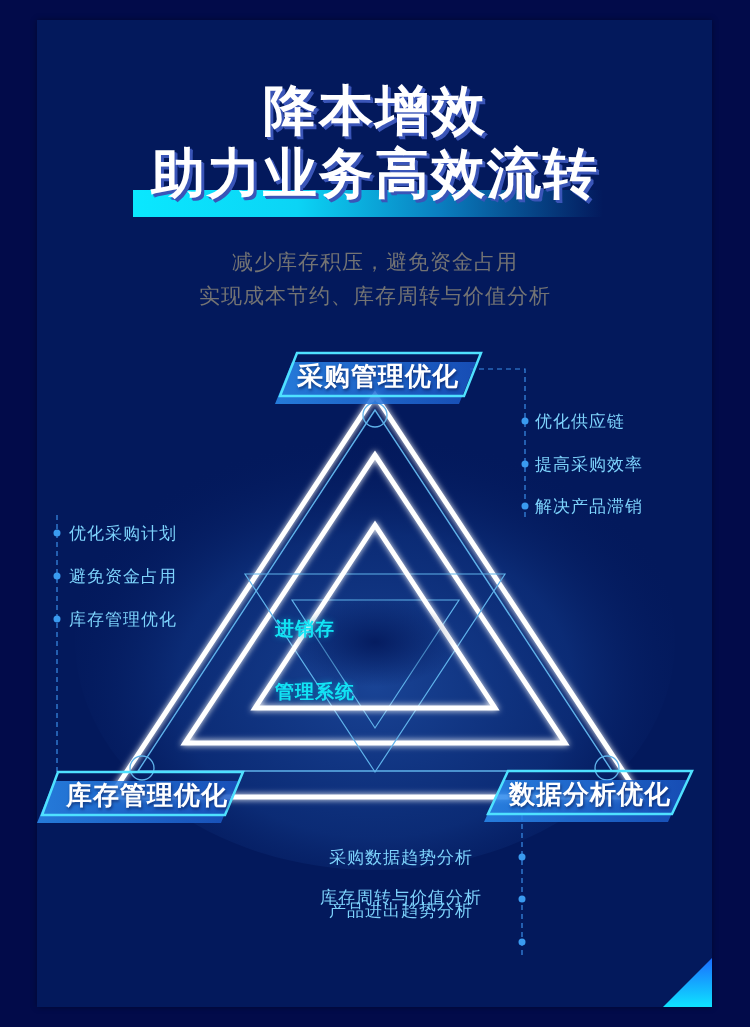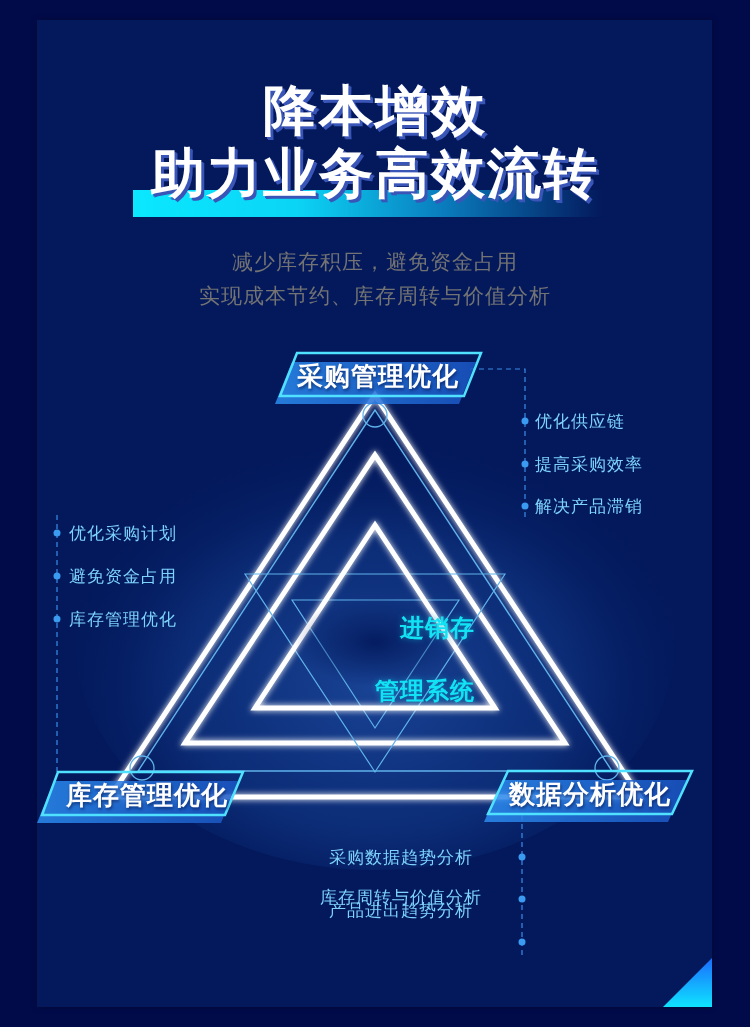--- a/index.html
+++ b/index.html
@@ -7,21 +7,21 @@
   .panel{position:absolute;left:37px;top:20px;width:675px;height:987px;background:#03195c;box-shadow:0 0 6px rgba(0,0,0,0.35);}
   .title-bar{position:absolute;left:133px;top:190px;width:470px;height:27px;background:linear-gradient(90deg,#0ae8ff 0%,#0bd4f5 35%,#0a7fc0 65%,rgba(3,25,92,0) 100%);}
   .title{position:absolute;left:0;width:750px;text-align:center;color:#ffffff;font-weight:bold;letter-spacing:2px;text-shadow:3px 3px 0 #3a55b8,2px 2px 0 #3a55b8;}
   .t1{top:80px;font-size:54px;line-height:62px;}
   .t2{top:143px;font-size:54px;line-height:62px;}
   .sub{position:absolute;left:0;width:750px;text-align:center;color:#737373;font-size:21px;line-height:34px;letter-spacing:1px;}
   .s1{top:245px;}
   .s2{top:279px;}
   svg.diagram{position:absolute;left:0;top:0;width:750px;height:1027px;}
   .label-text{position:absolute;color:#ffffff;font-weight:bold;font-size:26px;line-height:26px;text-shadow:1px 2px 3px rgba(10,30,90,0.7);letter-spacing:1px;text-align:center;}
-  .center-text{position:absolute;left:275px;width:200px;text-align:right;color:#12e3f4;font-weight:bold;font-size:24px;line-height:34px;text-shadow:0 0 6px rgba(18,227,244,0.45);letter-spacing:1px;}
+  .center-text{position:absolute;left:275px;width:200px;text-align:left;color:#12e3f4;font-weight:bold;font-size:19px;line-height:34px;text-shadow:0 0 6px rgba(18,227,244,0.45);letter-spacing:1px;}
   .item{position:absolute;color:#7dd3fc;font-size:17px;line-height:22px;letter-spacing:1px;white-space:nowrap;}
   .item.right{text-align:center;}
 </style>
 </head>
 <body>
 
 <div class="panel"></div>
 
 <div class="title-bar"></div>
 <div class="title t1">降本增效</div>

